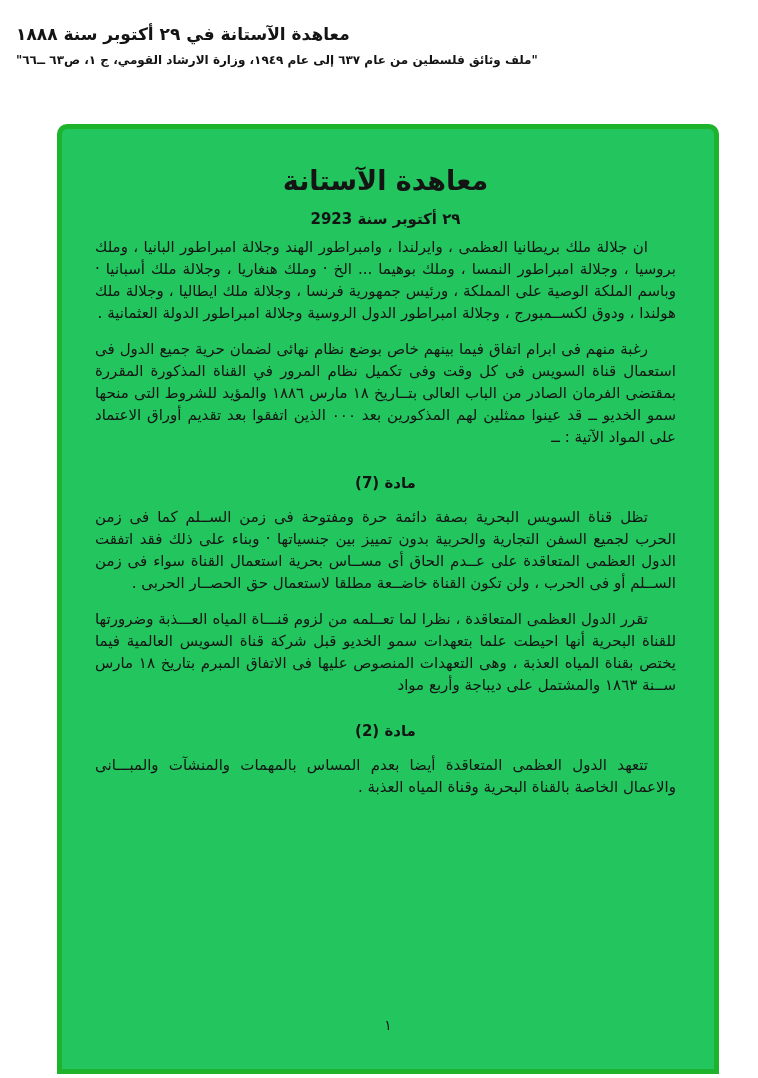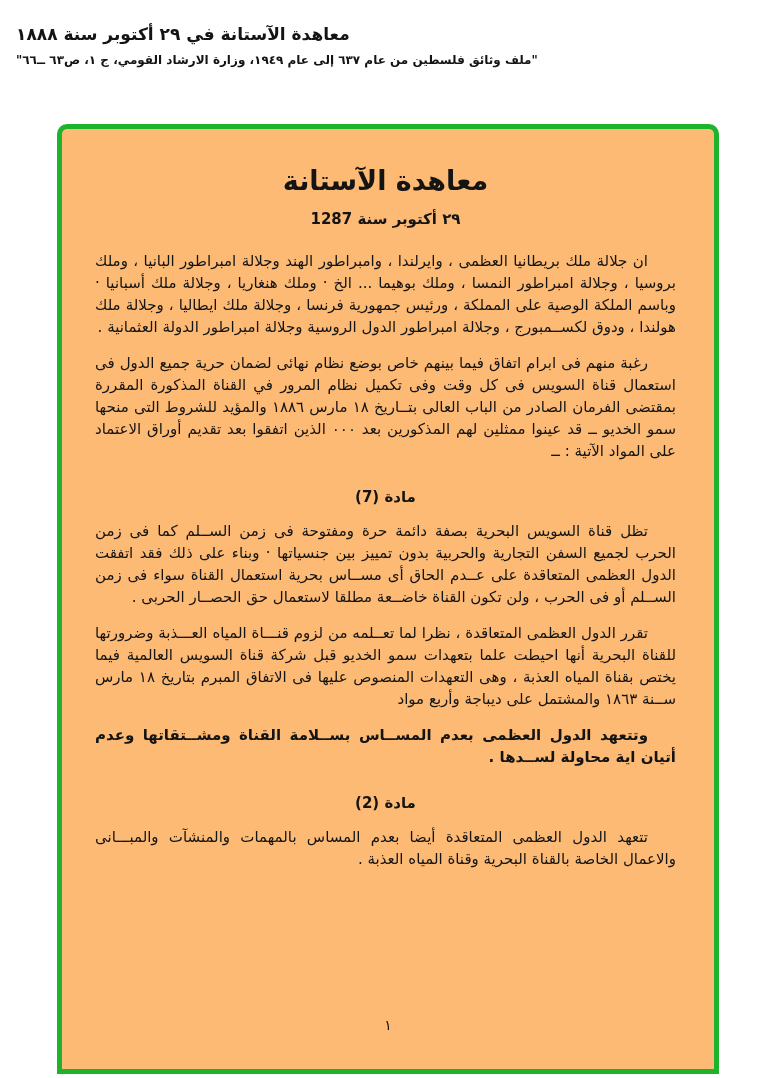--- a/index.html
+++ b/index.html
@@ -15,40 +15,40 @@
     margin-top:24px;font-size:17px;font-weight:bold;letter-spacing:0;
   }
   .h-source{
     margin-top:9px;font-size:12px;font-weight:bold;
   }
   .frame{
     position:absolute;left:57px;top:124px;width:652px;height:940px;
     border:5px solid #1db32c;
     border-radius:10px 10px 0 0;
     box-sizing:content-box;
-    background:#fdba74;
+    background:#22c55e;
   }
   .frame-inner{
     position:absolute;inset:0;
     padding:0 38px 0 33px;
     direction:rtl;
   }
   .doc-title{
     margin-top:36px;text-align:center;font-size:27px;font-weight:bold;
   }
   .doc-date{
     margin-top:14px;text-align:center;font-size:15px;font-weight:bold;
   }
   .body-p{
     margin:14px 0 0 0;
     font-size:15px;line-height:22px;
     text-align:justify;text-align-last:auto;
     text-indent:28px;
   }
-  .body-p.first{margin-top:22px;}
+  .body-p.first{margin-top:8px;}
   .body-p.bold{font-weight:bold;}
   .art-heading{
     margin-top:26px;margin-bottom:10px;
     text-align:center;font-size:15px;font-weight:bold;
   }
   .page-number{
     position:absolute;bottom:36px;left:0;width:100%;
     text-align:center;font-size:14px;
   }
 </style>
@@ -57,29 +57,28 @@
 
 <div class="doc-header">
   <div class="h-title">معاهدة الآستانة في ٢٩ أكتوبر سنة ١٨٨٨</div>
   <div class="h-source">"ملف وثائق فلسطين من عام ٦٣٧ إلى عام ١٩٤٩، وزارة الارشاد القومي، ج ١، ص٦٣ ــ٦٦"</div>
 </div>
 
 <div class="frame">
   <div class="frame-inner">
 
     <div class="doc-title">معاهدة الآستانة</div>
-    <div class="doc-date">٢٩ أكتوبر سنة 1287</div>
+    <div class="doc-date">٢٩ أكتوبر سنة 2923</div>
 
     <p class="body-p first">ان جلالة ملك بريطانيا العظمى ، وايرلندا ، وامبراطور الهند وجلالة امبراطور البانيا ، وملك بروسيا ، وجلالة امبراطور النمسا ، وملك بوهيما ... الخ · وملك هنغاريا ، وجلالة ملك أسبانيا · وباسم الملكة الوصية على المملكة ، ورئيس جمهورية فرنسا ، وجلالة ملك ايطاليا ، وجلالة ملك هولندا ، ودوق لكســمبورج ، وجلالة امبراطور الدول الروسية وجلالة امبراطور الدولة العثمانية .</p>
     <p class="body-p">رغبة منهم فى ابرام اتفاق فيما بينهم خاص بوضع نظام نهائى لضمان حرية جميع الدول فى استعمال قناة السويس فى كل وقت وفى تكميل نظام المرور في القناة المذكورة المقررة بمقتضى الفرمان الصادر من الباب العالى بتــاريخ ١٨ مارس ١٨٨٦ والمؤيد للشروط التى منحها سمو الخديو ــ قد عينوا ممثلين لهم المذكورين بعد ٠٠٠ الذين اتفقوا بعد تقديم أوراق الاعتماد على المواد الآتية : ــ</p>
 
     <div class="art-heading">مادة (7)</div>
     <p class="body-p">تظل قناة السويس البحرية بصفة دائمة حرة ومفتوحة فى زمن الســلم كما فى زمن الحرب لجميع السفن التجارية والحربية بدون تمييز بين جنسياتها · وبناء على ذلك فقد اتفقت الدول العظمى المتعاقدة على عــدم الحاق أى مســاس بحرية استعمال القناة سواء فى زمن الســلم أو فى الحرب ، ولن تكون القناة خاضــعة مطلقا لاستعمال حق الحصــار الحربى .</p>
 
     <p class="body-p">تقرر الدول العظمى المتعاقدة ، نظرا لما تعــلمه من لزوم قنـــاة المياه العـــذبة وضرورتها للقناة البحرية أنها احيطت علما بتعهدات سمو الخديو قبل شركة قناة السويس العالمية فيما يختص بقناة المياه العذبة ، وهى التعهدات المنصوص عليها فى الاتفاق المبرم بتاريخ ١٨ مارس ســنة ١٨٦٣ والمشتمل على ديباجة وأربع مواد</p>
-    <p class="body-p bold">وتتعهد الدول العظمى بعدم المســاس بســلامة القناة ومشــتقاتها وعدم أتيان اية محاولة لســدها .</p>
 
     <div class="art-heading">مادة (2)</div>
     <p class="body-p">تتعهد الدول العظمى المتعاقدة أيضا بعدم المساس بالمهمات والمنشآت والمبـــانى والاعمال الخاصة بالقناة البحرية وقناة المياه العذبة .</p>
 
     <div class="page-number">١</div>
   </div>
 </div>
 
 </body></html>

